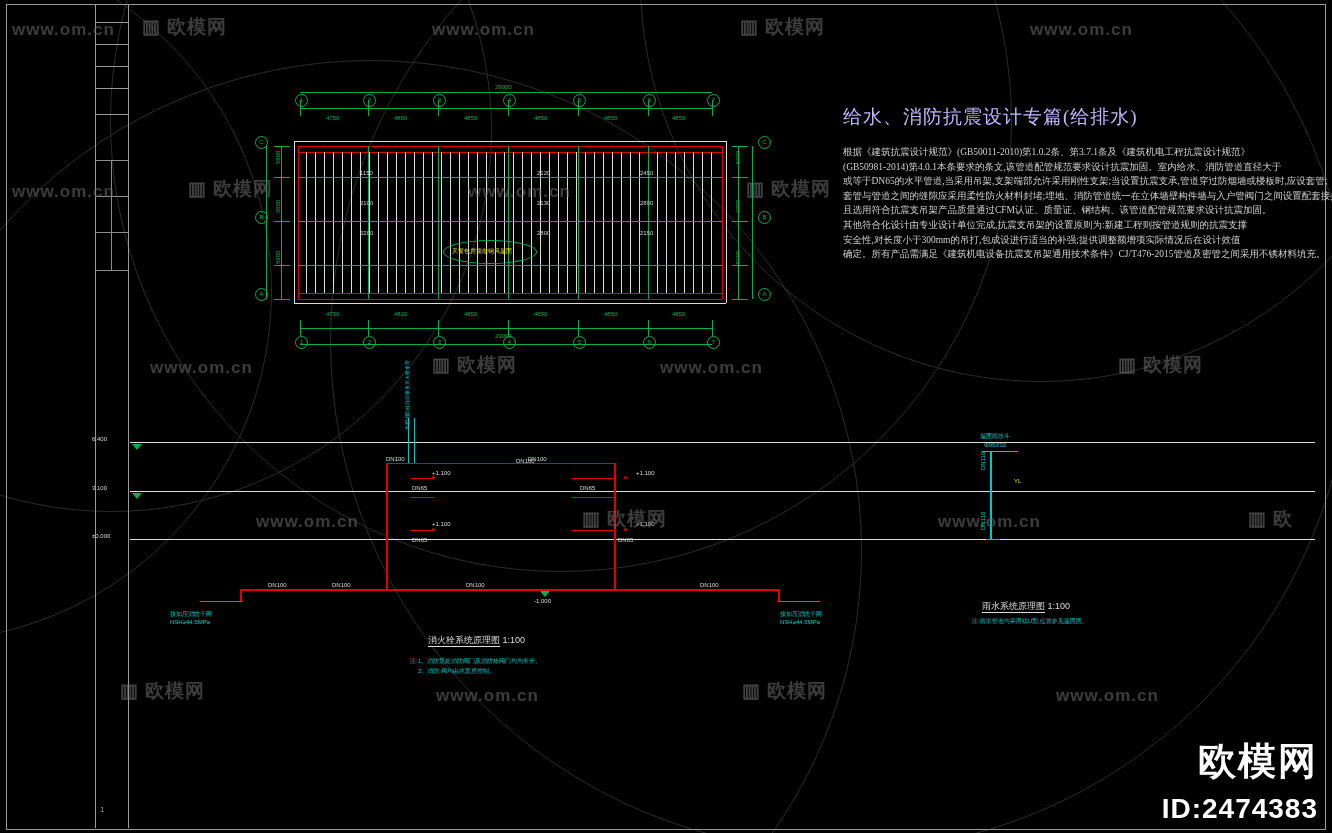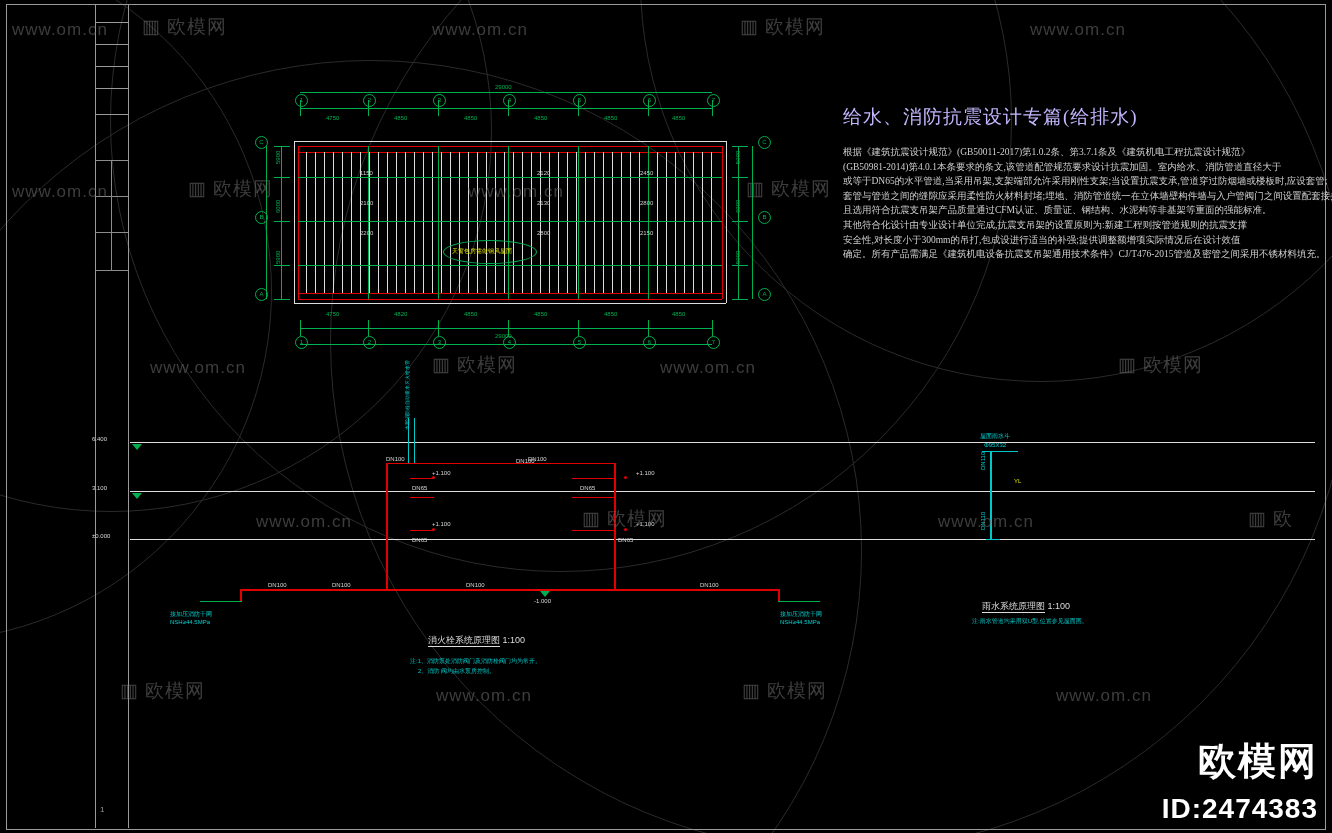--- a/index.html
+++ b/index.html
@@ -3,21 +3,21 @@
 <meta charset="utf-8">
 <style>
   html,body{margin:0;padding:0;background:#000;}
   body{width:1332px;height:833px;overflow:hidden;font-family:"Liberation Sans",sans-serif;}
   #stage{position:relative;width:1332px;height:833px;background:#000;overflow:hidden;}
 
   
   .abs{position:absolute;}
 
   
-  .wm{position:absolute;color:#6e6e6e;opacity:.55;font-size:17px;font-weight:normal;letter-spacing:1px;white-space:nowrap;user-select:none;text-align:right;}
+  .wm{position:absolute;color:#6e6e6e;opacity:.55;font-size:17px;font-weight:bold;letter-spacing:1px;white-space:nowrap;user-select:none;text-align:right;}
   .wm.cn{font-size:19px;}
   .wm .bk{display:inline-block;margin-right:6px;color:#7a7a7a;}
   .wm-big{position:absolute;right:14px;bottom:46px;color:#fff;font-size:38px;font-weight:bold;letter-spacing:2px;}
   .wm-id{position:absolute;right:14px;bottom:8px;color:#fff;font-size:28px;font-weight:bold;letter-spacing:1px;}
 
   
   .frame-outer{position:absolute;left:6px;top:4px;width:1318px;height:824px;border:1px solid #9a9a9a;}
   .frame-inner{position:absolute;left:95px;top:4px;width:1px;height:824px;background:#9a9a9a;}
   .frame-inner2{position:absolute;left:128px;top:4px;width:1px;height:824px;background:#9a9a9a;}
   .title-block{position:absolute;left:95px;top:4px;width:33px;height:110px;border-bottom:1px solid #9a9a9a;}
@@ -326,25 +326,25 @@
   <div class="ylwtxt" style="left:1014px;top:478px;">YL</div>
 
   <div class="cap" style="left:982px;top:600px;">
     <span class="u">雨水系统原理图</span>
     <span>1:100</span>
   </div>
   <div class="note" style="left:972px;top:617px;">注:雨水管道均采用双U型,位置参见屋面图。</div>
 
   <div class="spec-title">给水、消防抗震设计专篇(给排水)</div>
   <div class="spec-body">
-    <div>根据《建筑抗震设计规范》(GB50011-2017)第1.0.2条、第3.7.1条及《建筑机电工程抗震设计规范》</div>
+    <div>根据《建筑抗震设计规范》(GB50011-2010)第1.0.2条、第3.7.1条及《建筑机电工程抗震设计规范》</div>
     <div>(GB50981-2014)第4.0.1本条要求的条文,该管道配管规范要求设计抗震加固。室内给水、消防管道直径大于</div>
     <div>或等于DN65的水平管道,当采用吊架,支架端部允许采用刚性支架;当设置抗震支承,管道穿过防烟墙或楼板时,应设套管;</div>
     <div>套管与管道之间的缝隙应采用柔性防火材料封堵;埋地、消防管道统一在立体墙壁构件墙与入户管阀门之间设置配套接头。</div>
-    <div>且选用符合抗震支吊架产品质量通过CFM认证、质量证、钢结构、水泥构等非基架等重面的强能标准。</div>
+    <div>且选用符合抗震支吊架产品质量通过CFM认证、质量证、钢结构、该管道配管规范要求设计抗震加固。</div>
     <div>其他符合化设计由专业设计单位完成,抗震支吊架的设置原则为:新建工程则按管道规则的抗震支撑</div>
     <div>安全性,对长度小于300mm的吊打,包成设进行适当的补强;提供调整额增项实际情况后在设计效值</div>
     <div>确定。所有产品需满足《建筑机电设备抗震支吊架通用技术条件》CJ/T476-2015管道及密管之间采用不锈材料填充。</div>
   </div>
 
   <div class="wm" style="left:12px;top:20px;">www.om.cn</div>
   <div class="wm cn" style="left:142px;top:14px;"><span class="bk">▥</span>欧模网</div>
   <div class="wm" style="left:432px;top:20px;">www.om.cn</div>
   <div class="wm cn" style="left:740px;top:14px;"><span class="bk">▥</span>欧模网</div>
   <div class="wm" style="left:1030px;top:20px;">www.om.cn</div>

